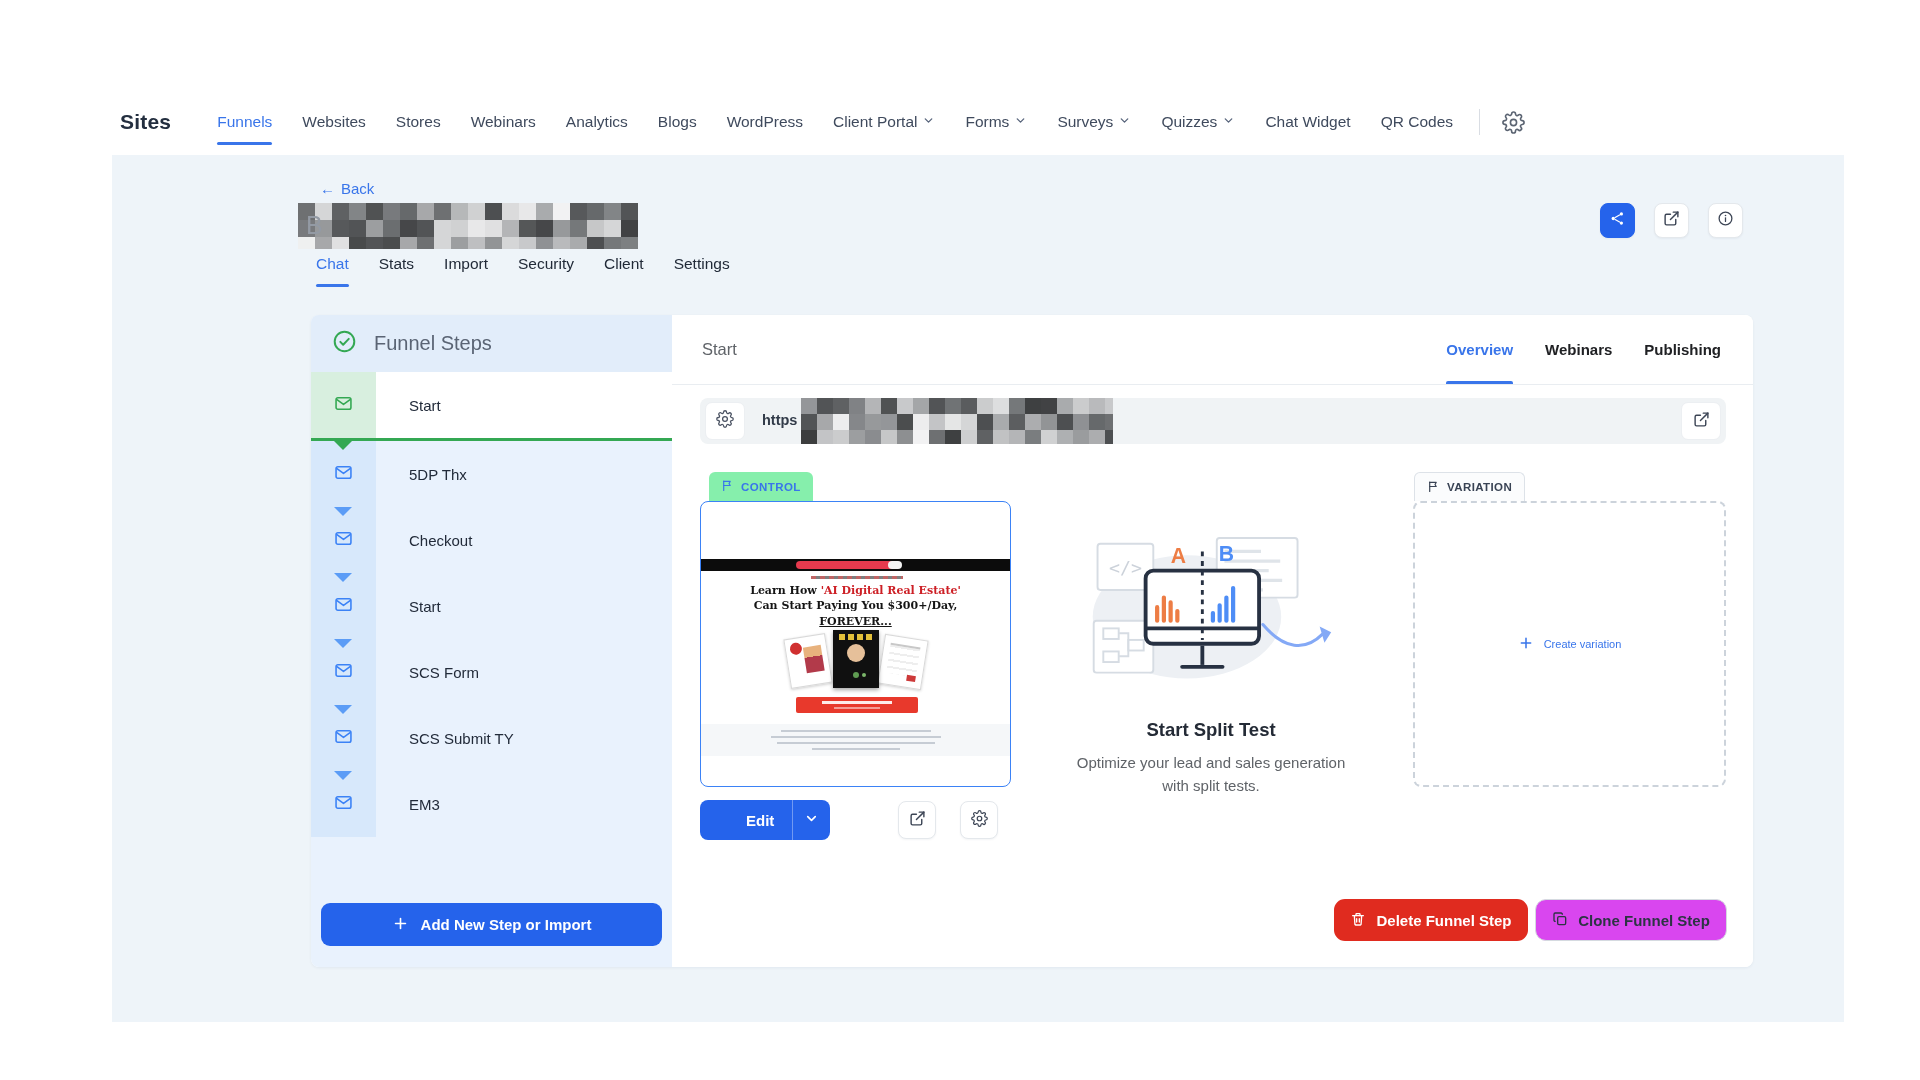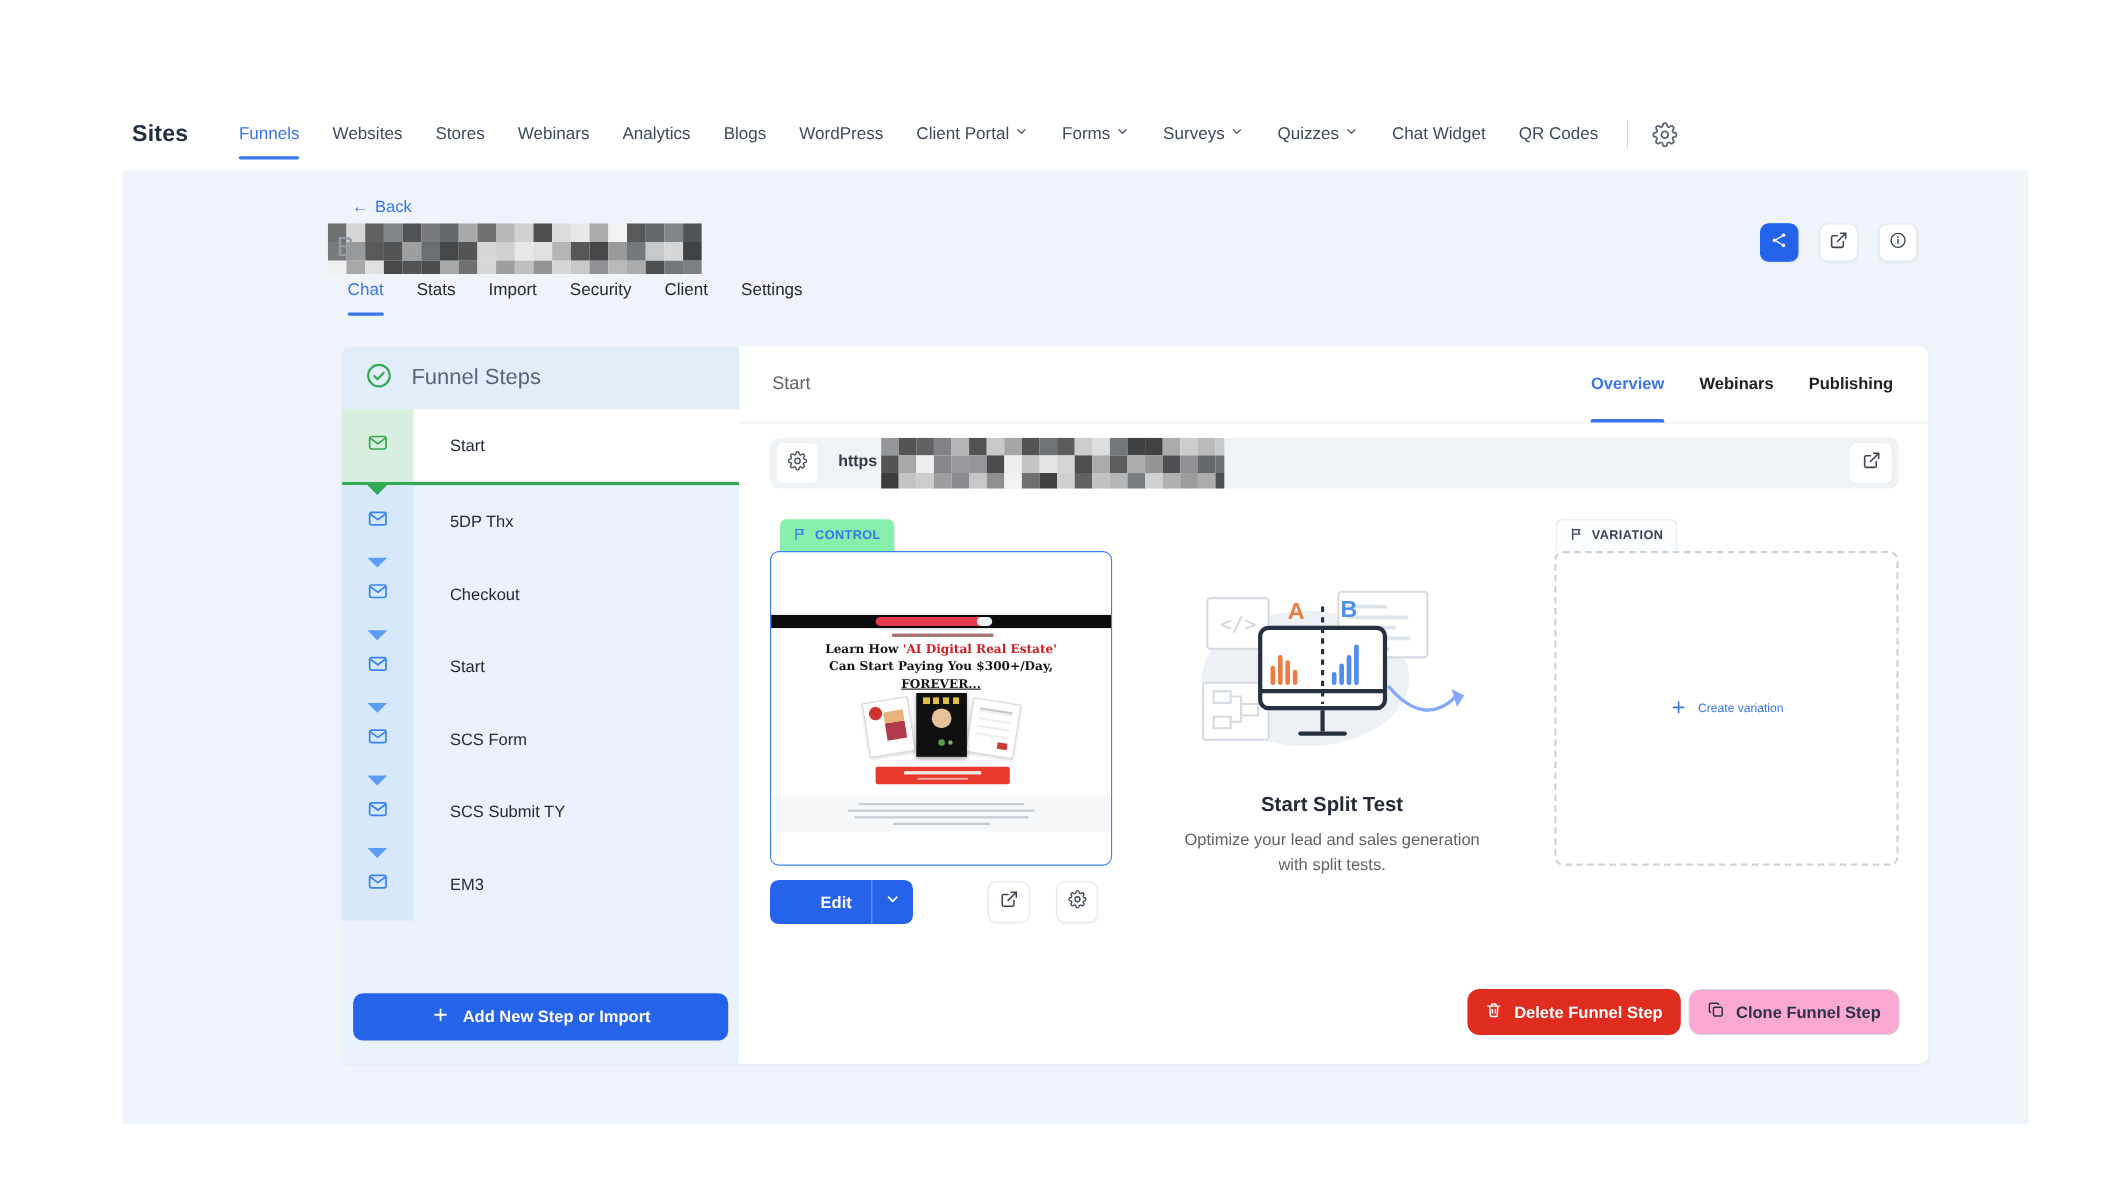--- a/index.html
+++ b/index.html
@@ -125,21 +125,21 @@
   .split-title { margin-top:16px; font-size:18.5px; font-weight:600; color:#242b36; }
   .split-desc { margin-top:10px; font-size:15px; line-height:1.55; color:#5f6368; }
 
   .variation-box { position:absolute; left:741px; top:186px; width:313px; height:286px; border:2px dashed #ccd3db; border-radius:8px; display:flex; align-items:center; justify-content:center; }
   .create-variation { display:flex; align-items:center; gap:10px; color:#3975ea; font-size:11px; font-weight:500; cursor:pointer; }
   .create-variation svg { width:16px; height:16px; }
 
   .bottom-actions { position:absolute; left:0; top:584px; width:100%; height:42px; }
   .del-btn { position:absolute; left:662px; top:0; width:194px; height:42px; background:#e02b1f; color:#fff; border:none; border-radius:11px; font-size:15px; font-weight:600; font-family:inherit; display:flex; align-items:center; justify-content:center; gap:10px; cursor:pointer; }
   .del-btn svg { width:16px; height:16px; }
-  .clone-btn { position:absolute; left:863px; top:0; width:192px; height:42px; background:#f9a8d4; color:#2c3443; border:1px solid #d5dae0; border-radius:11px; font-size:15px; font-weight:600; font-family:inherit; display:flex; align-items:center; justify-content:center; gap:10px; cursor:pointer; }
+  .clone-btn { position:absolute; left:863px; top:0; width:192px; height:42px; background:#d946ef; color:#2c3443; border:1px solid #d5dae0; border-radius:11px; font-size:15px; font-weight:600; font-family:inherit; display:flex; align-items:center; justify-content:center; gap:10px; cursor:pointer; }
   .clone-btn svg { width:16px; height:16px; }
 </style>
 </head>
 <body>
 
 <div class="page">
 
   <div class="topnav">
     <div class="brand">Sites</div>
     <div class="navitems">

